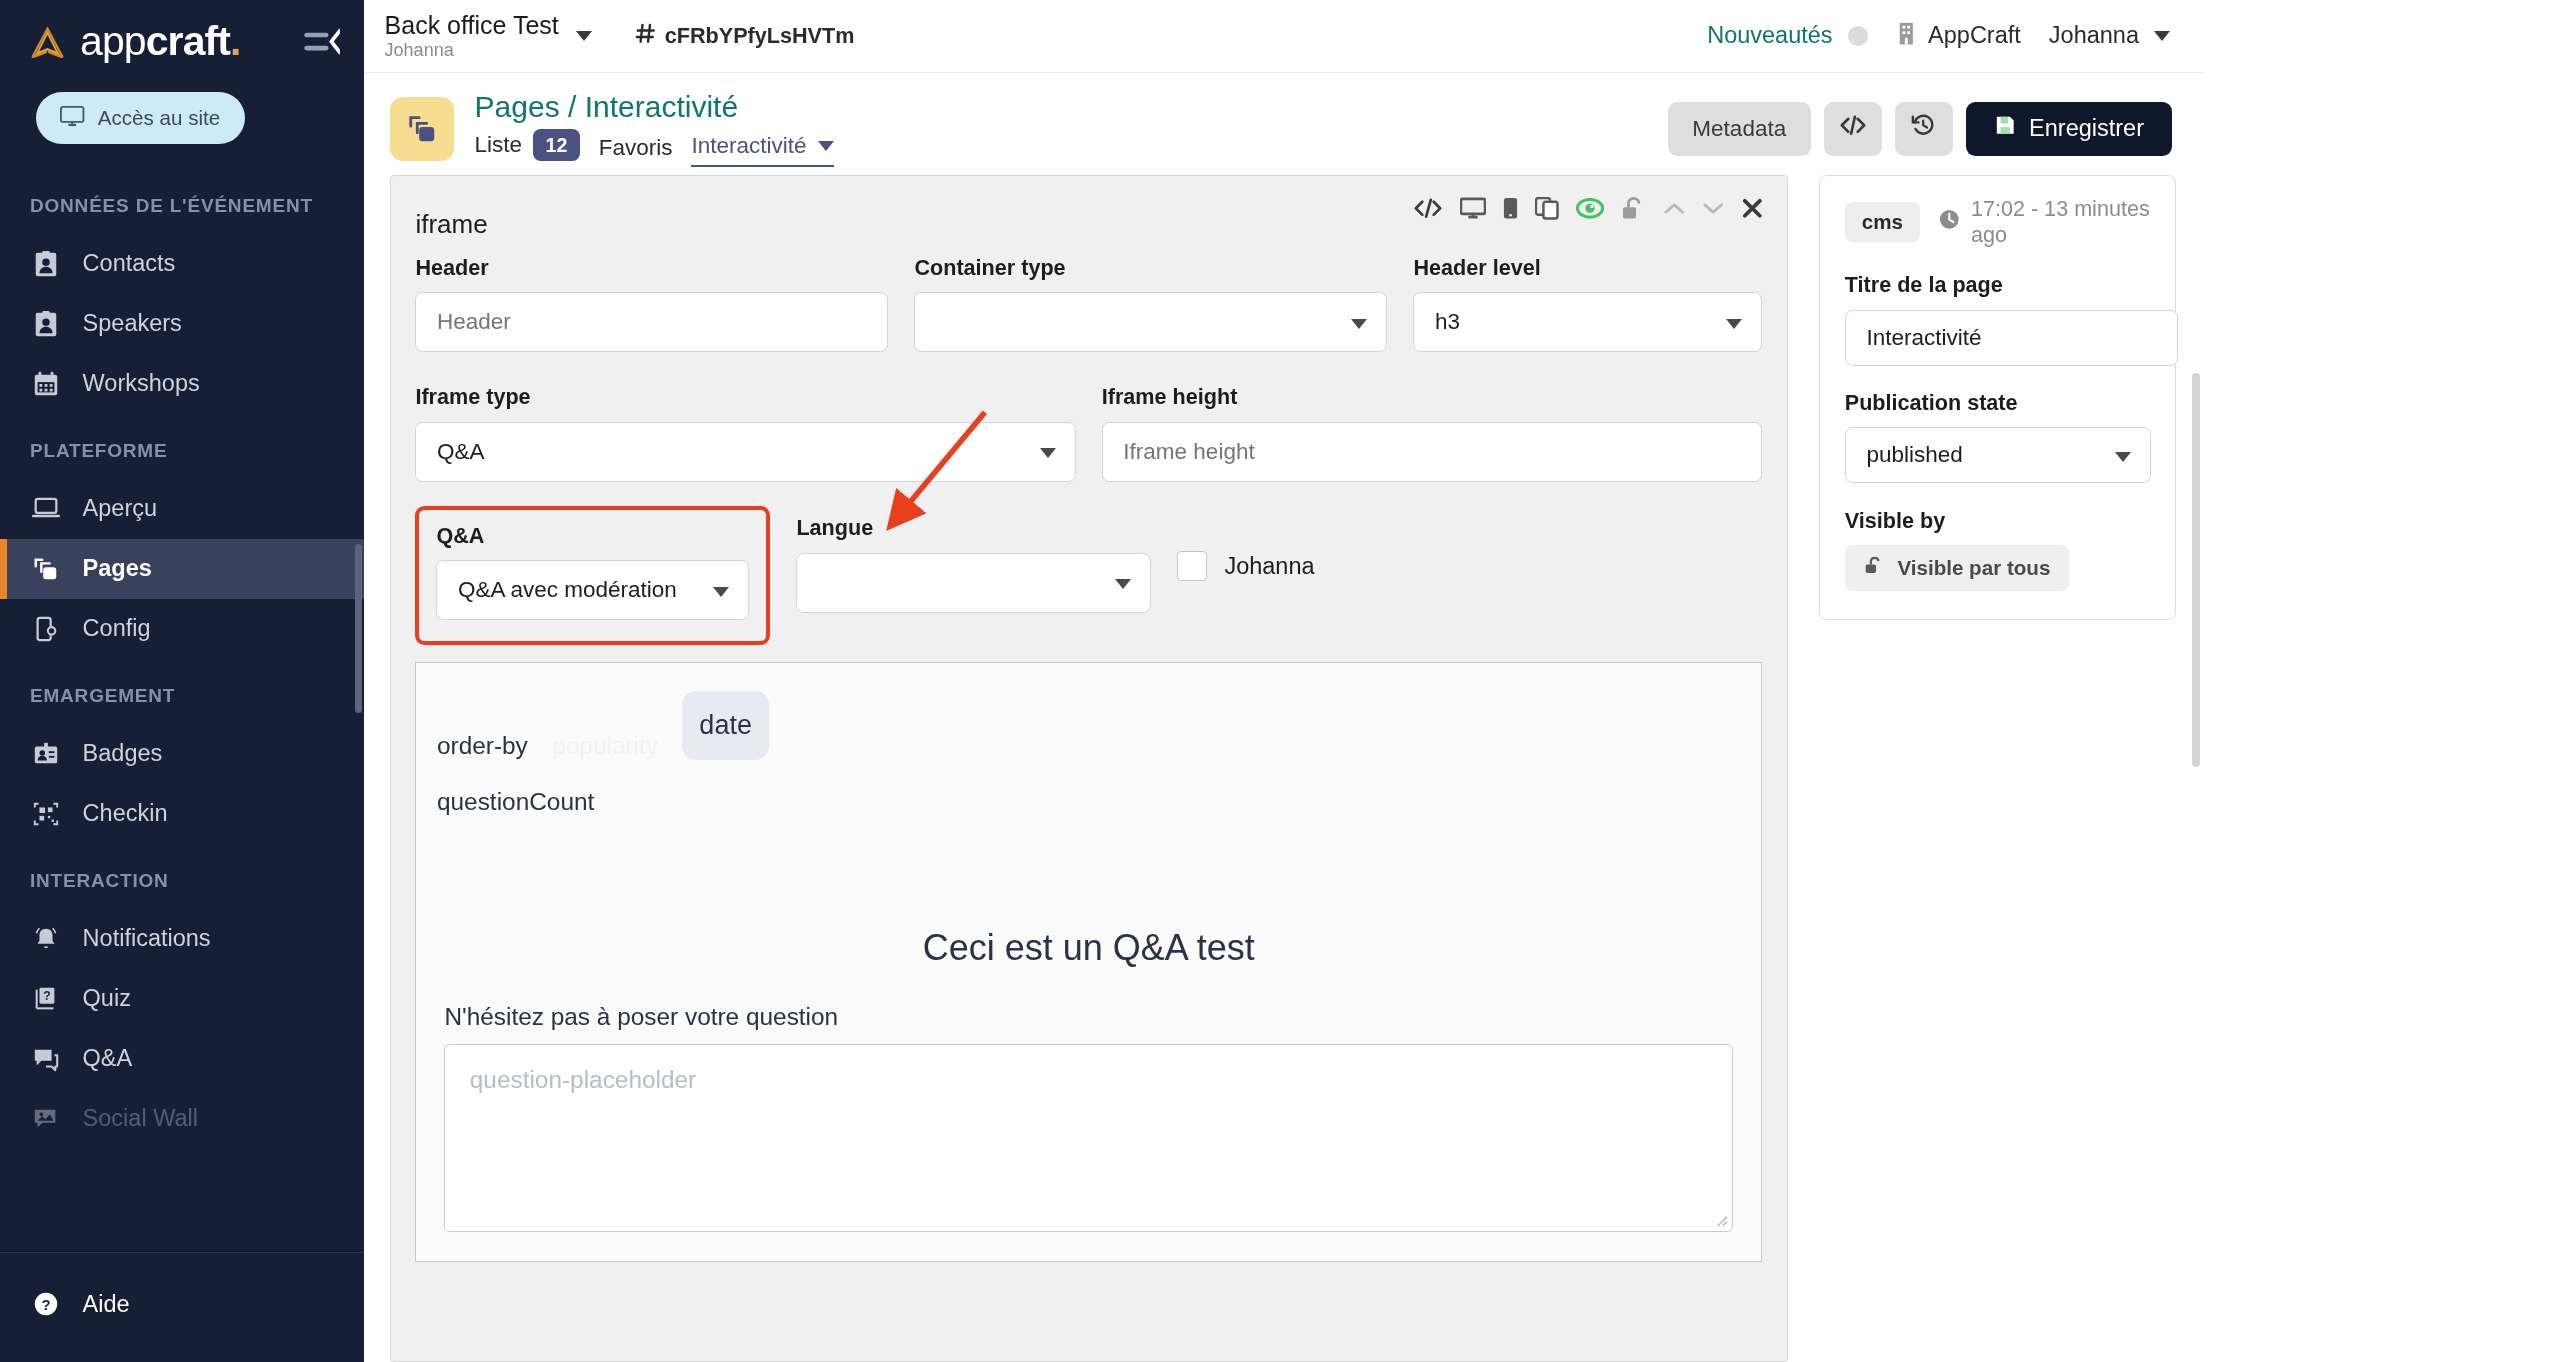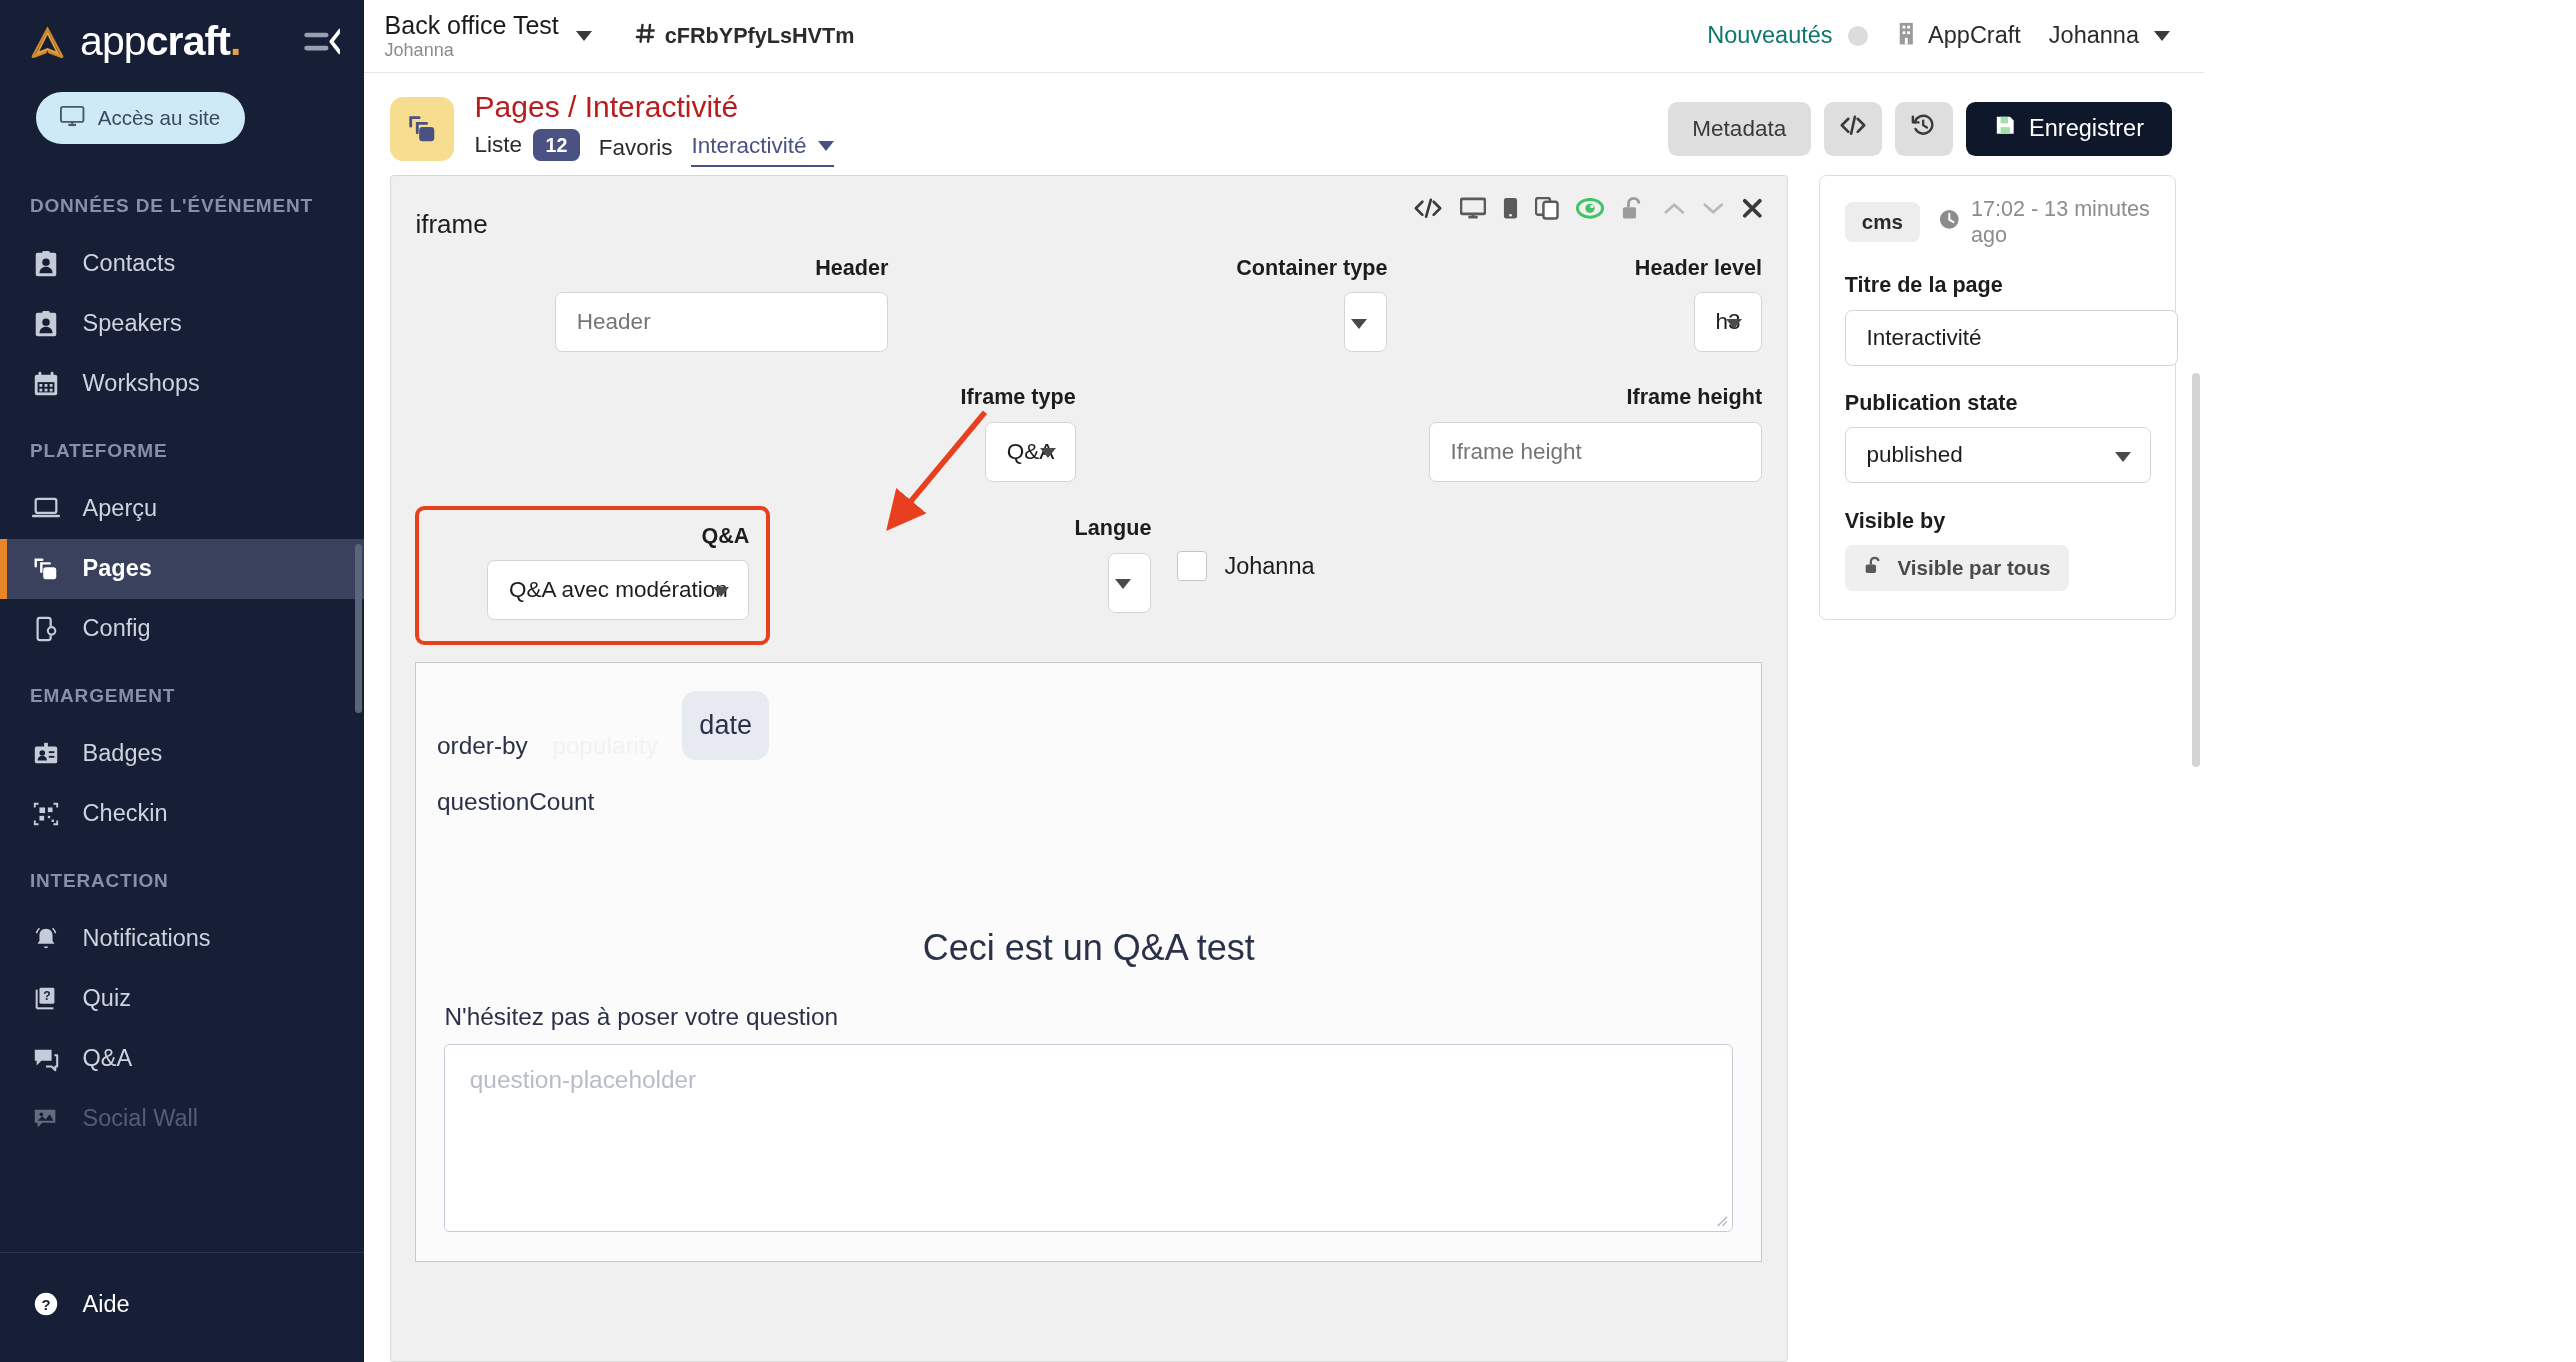--- a/index.html
+++ b/index.html
@@ -84,21 +84,21 @@
 
   .pagehead {
     display: flex; align-items: center; padding: 17px 32px 0 26px;
     height: 94px; flex: 0 0 94px;
   }
   .ph-icon {
     width: 64px; height: 64px; border-radius: 13px; background: #f6dd8f;
     display: flex; align-items: center; justify-content: center; flex: 0 0 64px;
   }
   .ph-texts { margin-left: 20.6px; }
-  .ph-title { font-size: 30px; color: #b91c1c; line-height: 1.1; }
+  .ph-title { font-size: 30px; color: #0f766e; line-height: 1.1; }
   .ph-tabs { display: flex; align-items: flex-end; gap: 19px; margin-top: 5.6px; }
   .ph-tab { font-size: 22.5px; color: #2b2b2b; cursor: pointer; padding-bottom: 5.6px; display: flex; align-items: center; gap: 11.3px; }
   .ph-tab.active { color: #4a5283; border-bottom: 2.8px solid #4a5283; }
   .ph-badge { background: #4a5283; color: #fff; border-radius: 7.5px; font-size: 19.7px; font-weight: 700; padding: 4.7px 12.2px; }
   .ph-actions { margin-left: auto; display: flex; align-items: center; gap: 13px; }
   .btn {
     background: #dedede; border: none; border-radius: 9.4px; cursor: pointer;
     font-size: 22.5px; color: #3a3a3a; height: 54px; padding: 0 24.4px;
     display: flex; align-items: center; justify-content: center;
     font-family: "Liberation Sans", sans-serif;
@@ -113,21 +113,21 @@
   .card {
     background: #f0f0f0; border: 0.9px solid #d8d8d8; border-radius: 3.8px;
     height: 100%; padding: 20.6px 24.4px 0 24.4px; position: relative;
   }
   .card-head { display: flex; align-items: flex-start; }
   .card-title { font-size: 26px; color: #1d1d1d; margin-top: 13px; }
   .card-tools { margin-left: auto; display: flex; align-items: center; gap: 17px; }
   .tool { cursor: pointer; display: flex; align-items: center; justify-content: center; }
 
   .frow { display: flex; gap: 26px; margin-top: 15px; }
-  .field { display: flex; flex-direction: column; align-items: flex-end; }
+  .field { display: flex; flex-direction: column; }
   .flabel { font-size: 21.6px; font-weight: 700; color: #1d1d1d; margin-bottom: 11.3px; }
   .fctrl {
     height: 60px; background: #fff; border: 0.9px solid #d4d4d4; border-radius: 7.5px;
     display: flex; align-items: center; padding: 0 20.6px; font-size: 22.5px; color: #1d1d1d;
     position: relative; cursor: pointer;
   }
   .sel-caret {
     position: absolute; right: 19px; top: 50%; margin-top: -3.8px;
     width: 0; height: 0; border-left: 8.4px solid transparent;
     border-right: 8.4px solid transparent; border-top: 10.3px solid #4a4a4a;

